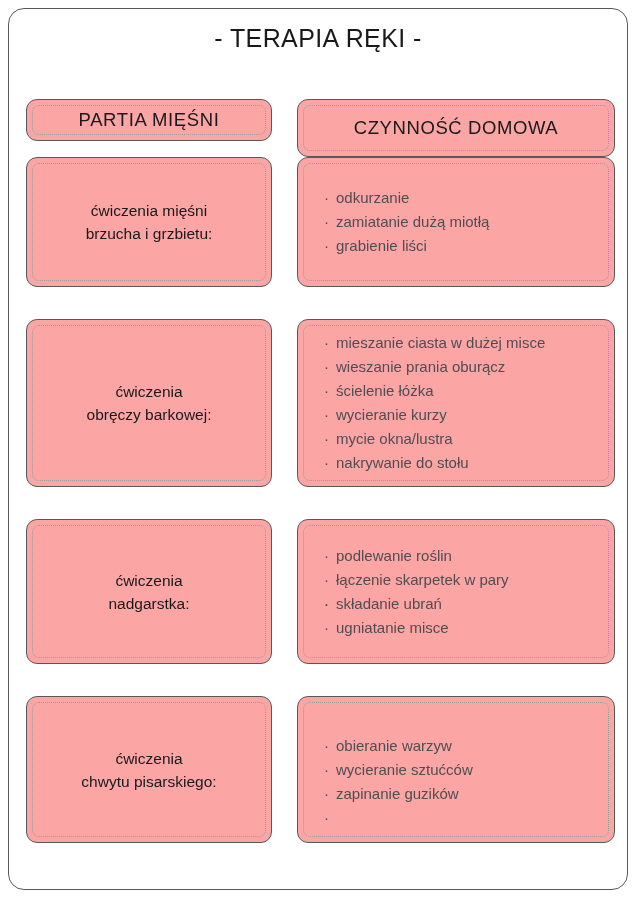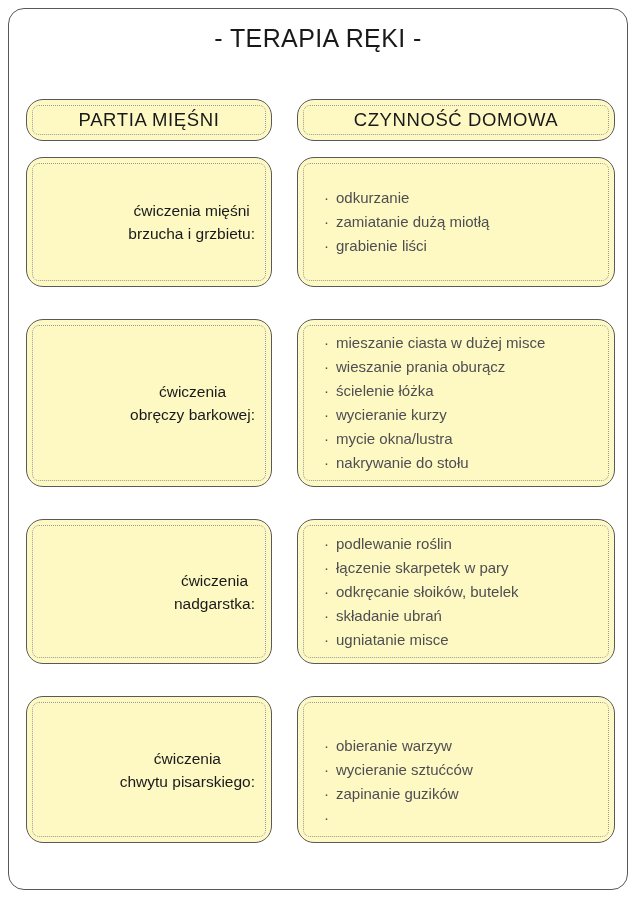--- a/index.html
+++ b/index.html
@@ -57,22 +57,22 @@
     left: 0;
     top: 0;
     width: 636px;
     height: 900px;
   }
 
   .cell {
     position: absolute;
     box-sizing: border-box;
     border: 1.6px solid #58595b;
-    border-radius: 17px;
-    background: #fef9c3;
+    border-radius: 11px;
+    background: #fca5a5;
   }
   .cell-inner {
     position: absolute;
     left: 5px;
     top: 5px;
     right: 5px;
     bottom: 5px;
     border: 1.4px dotted #9a9a9d;
     border-radius: 7px;
     box-sizing: border-box;
@@ -87,21 +87,21 @@
   .head-label {
     font-size: 18.5px;
     color: #19191b;
     letter-spacing: 0.6px;
     text-align: center;
     white-space: nowrap;
   }
 
   
   .muscle .cell-inner {
-    justify-content: flex-end;
+    justify-content: center;
   }
   .muscle-label {
     font-size: 15.5px;
     color: #19191b;
     line-height: 23px;
     text-align: center;
     padding: 0 10px;
   }
 
   
@@ -151,21 +151,21 @@
     <div class="title-line">- TERAPIA RĘKI -</div>
   </div>
 
   <div class="grid">
 
     <div class="cell head" style="left:26px; top:99px; width:246px; height:42px;">
       <div class="cell-inner">
         <div class="head-label">PARTIA MIĘŚNI</div>
       </div>
     </div>
-    <div class="cell head" style="left:297px; top:99px; width:318px; height:42px;">
+    <div class="cell head" style="left:297px; top:99px; width:318px; height:58px;">
       <div class="cell-inner">
         <div class="head-label">CZYNNOŚĆ DOMOWA</div>
       </div>
     </div>
 
     <div class="cell muscle" style="left:26px; top:157px; width:246px; height:130px;">
       <div class="cell-inner">
         <div class="muscle-label">
           <span>ćwiczenia mięśni</span><br>
           <span>brzucha i grzbietu:</span>
@@ -209,21 +209,21 @@
           <span>ćwiczenia</span><br>
           <span>nadgarstka:</span>
         </div>
       </div>
     </div>
     <div class="cell activities" style="left:297px; top:519px; width:318px; height:145px;">
       <div class="cell-inner">
         <ul class="activity-list">
           <li><span class="bullet">·</span><span>podlewanie roślin</span></li>
           <li><span class="bullet">·</span><span>łączenie skarpetek w pary</span></li>
-          <li><span class="bullet">·</span><span>odkręcanie słoików, butelek</span></li>
+          <li><span class="bullet">·</span></li>
           <li><span class="bullet">·</span><span>składanie ubrań</span></li>
           <li><span class="bullet">·</span><span>ugniatanie misce</span></li>
         </ul>
       </div>
     </div>
 
     <div class="cell muscle" style="left:26px; top:696px; width:246px; height:147px;">
       <div class="cell-inner">
         <div class="muscle-label">
           <span>ćwiczenia</span><br>

